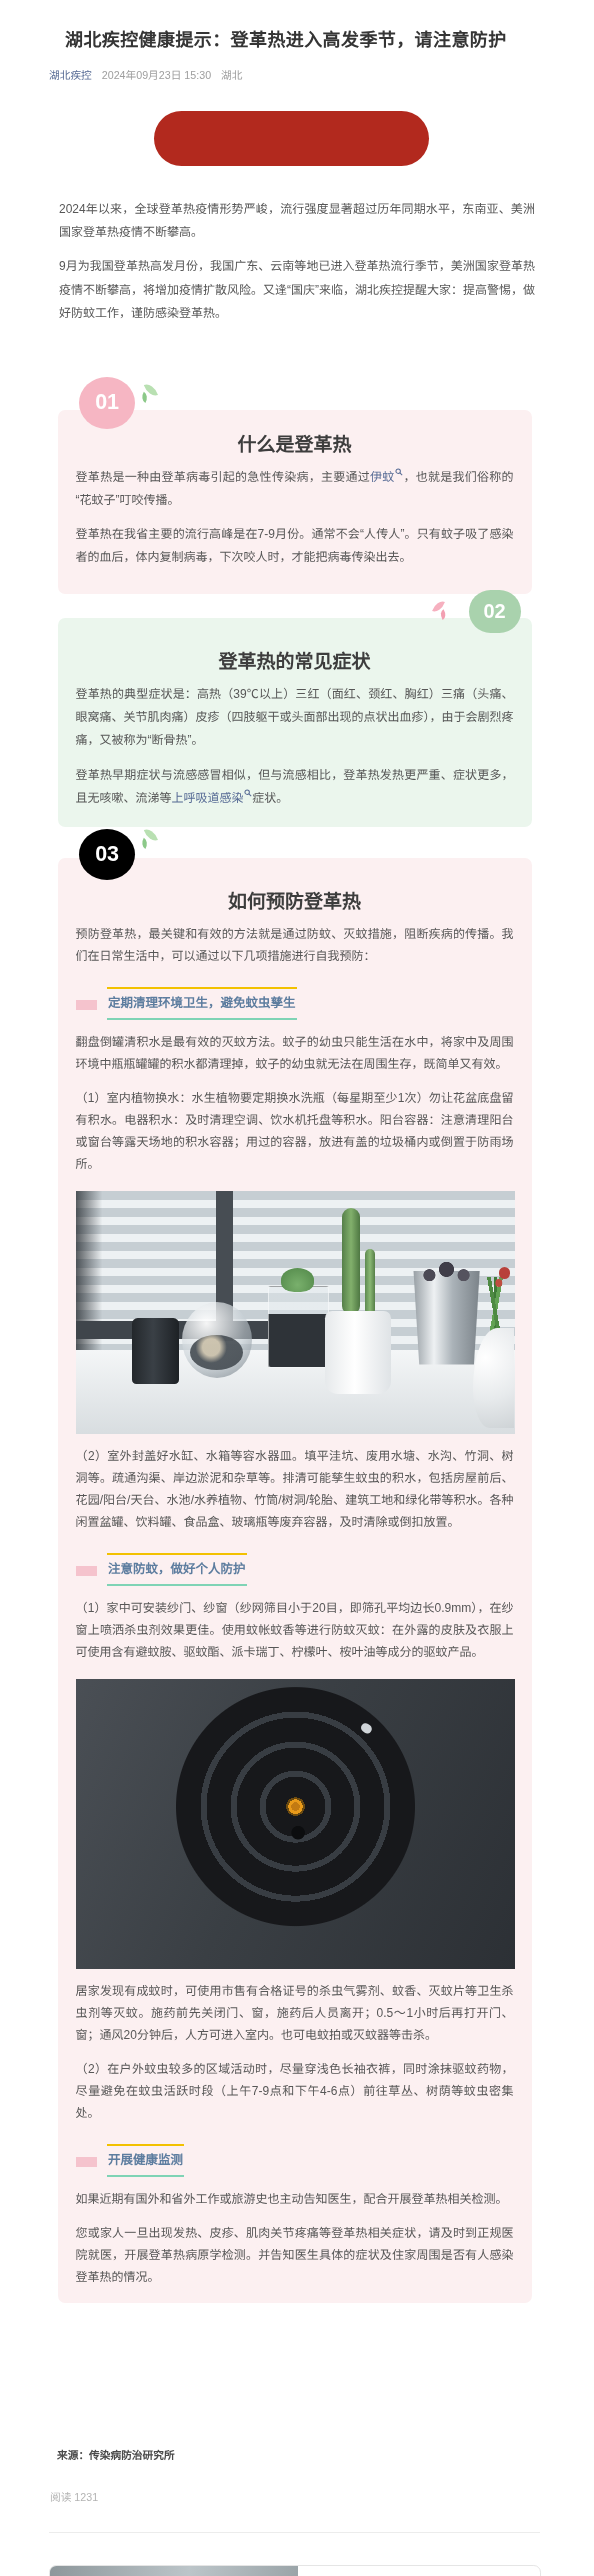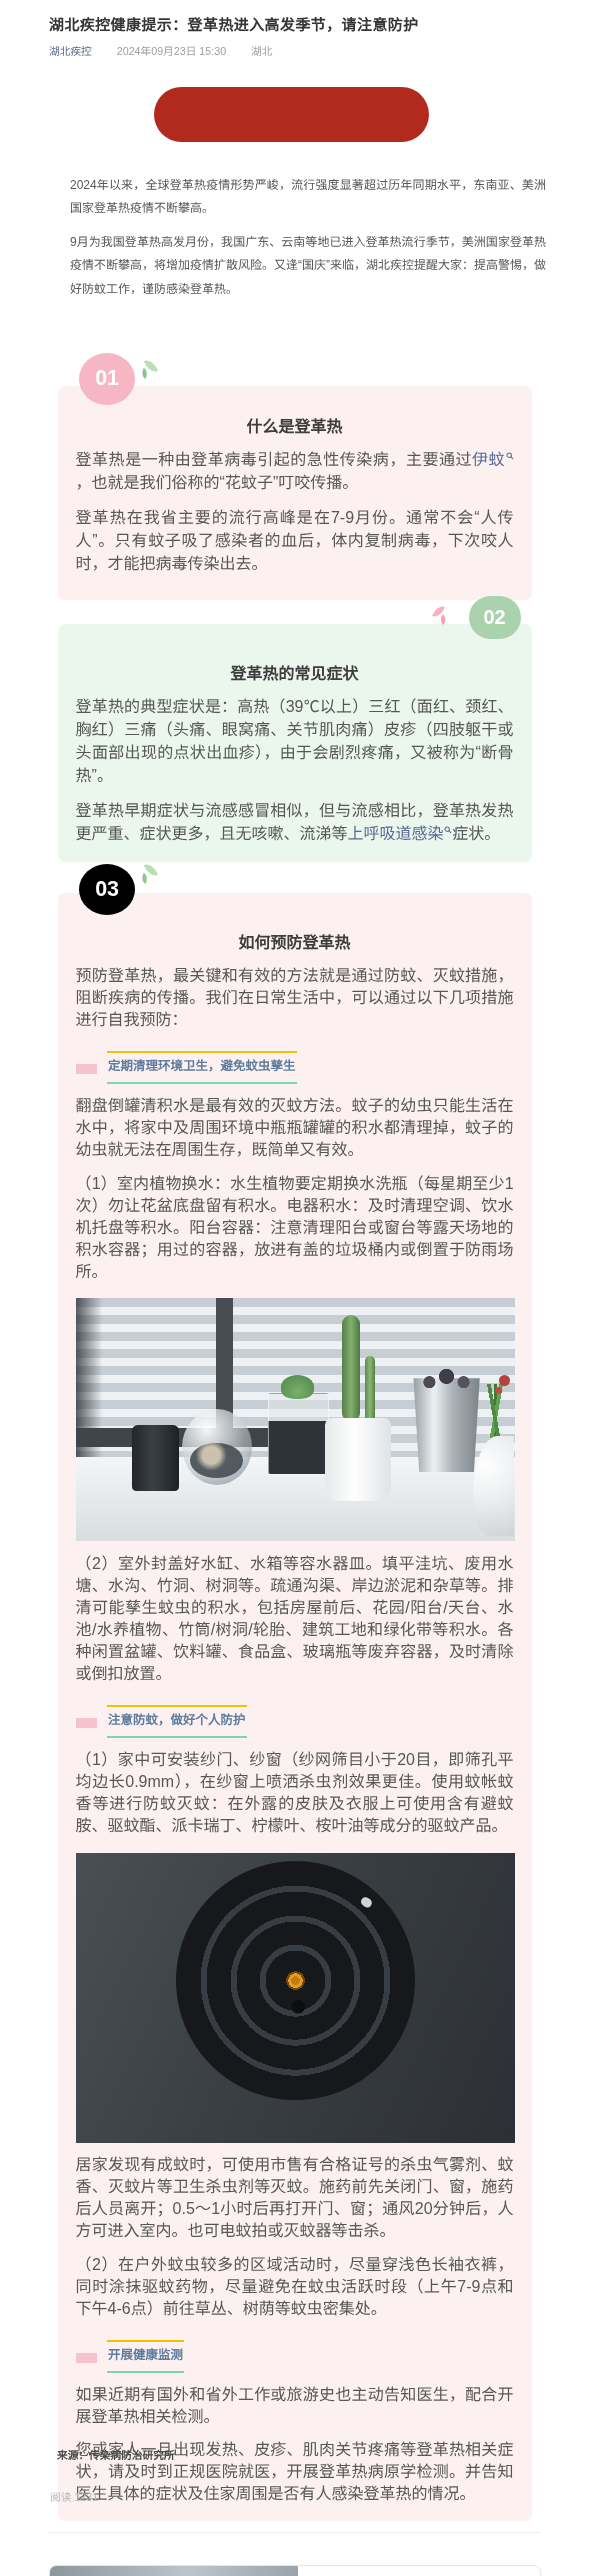--- a/index.html
+++ b/index.html
@@ -1,35 +1,35 @@
 <!DOCTYPE html>
 <html lang="zh-CN" style="font-size:11.4px"><head>
 <meta charset="utf-8">
 <style>
   html,body{margin:0;padding:0;background:#fff;}
   .viewport{position:relative;width:594px;height:2576px;overflow:hidden;background:#fff;
     font-family:"Liberation Sans",sans-serif;-webkit-font-smoothing:antialiased;}
   .page{padding:13px 49px 0;}
-  h1.title{margin:0;font-size:15px;line-height:23px;font-weight:700;color:#353535;letter-spacing:0.4px;}
-  .byline{margin-top:7.9px;font-size:10.7px;line-height:14.3px;display:flex;gap:25px;align-items:center;}
+  h1.title{margin:16px;font-size:18px;line-height:23px;font-weight:700;color:#353535;letter-spacing:0.4px;}
+  .byline{margin-top:7.9px;font-size:10.7px;line-height:14.3px;display:flex;gap:10px;align-items:center;}
   .byline .account{color:#576b95;cursor:pointer;}
   .byline .date,.byline .region{color:#9e9e9e;}
   .banner{margin:29px 0 0 105px;width:275px;height:55px;border-radius:28px;background:#b2291e;}
-  .content-x{margin-left:21px;width:476px;}
+  .content-x{margin-left:10px;width:476px;}
   p.body{margin:10px 0 0;font-size:12px;line-height:23.6px;color:#575757;text-align:justify;}
   p.first{margin-top:31.5px;}
   
   .cardwrap{position:relative;margin-left:8.6px;width:474px;box-sizing:border-box;border-radius:7.2px;}
   .cardwrap.pink{background:#fcf0f1;}
   .cardwrap.green{background:#ebf6ed;}
   .wrap1{margin-top:84px;padding:20px 18px 25px;}
   .wrap2{margin-top:24px;padding:29px 18px 17px;}
   .wrap3{margin-top:31.5px;padding:29px 18px 15.7px;}
-  .card h2{margin:12px;font-size:16px;line-height:18.6px;font-weight:700;color:#3d3d3d;text-align:center;}
-  .card p{margin:11.4px 0 0;font-size:16px;color:#575757;text-align:justify;}
+  .card h2{margin:6px;font-size:19px;line-height:18.6px;font-weight:700;color:#3d3d3d;text-align:center;}
+  .card p{margin:11.4px 0 0;font-size:12px;color:#575757;text-align:justify;}
   .wrap1 p,.wrap2 p{line-height:23px;}
   .wrap3 p{line-height:22px;}
   a.ilink{color:#576b95;text-decoration:none;cursor:pointer;}
   .mag{display:inline-block;vertical-align:5px;margin-left:0.7px;line-height:0;}
   
   .badge{position:absolute;display:flex;align-items:center;justify-content:center;color:#fff;font-weight:700;}
   .badge.b1{left:21.5px;top:-33px;width:56px;height:52px;border-radius:50%;background:#f6b6c3;font-size:21.5px;}
   .badge.b2{right:11px;top:-28px;width:52px;height:43px;border-radius:21.5px;background:#a9d2ad;font-size:20px;}
   .badge.b3{left:21.5px;top:-29px;width:56px;height:51px;border-radius:50%;background:#000000;font-size:21.5px;}
   .leaves{position:absolute;width:18.6px;height:23px;}

